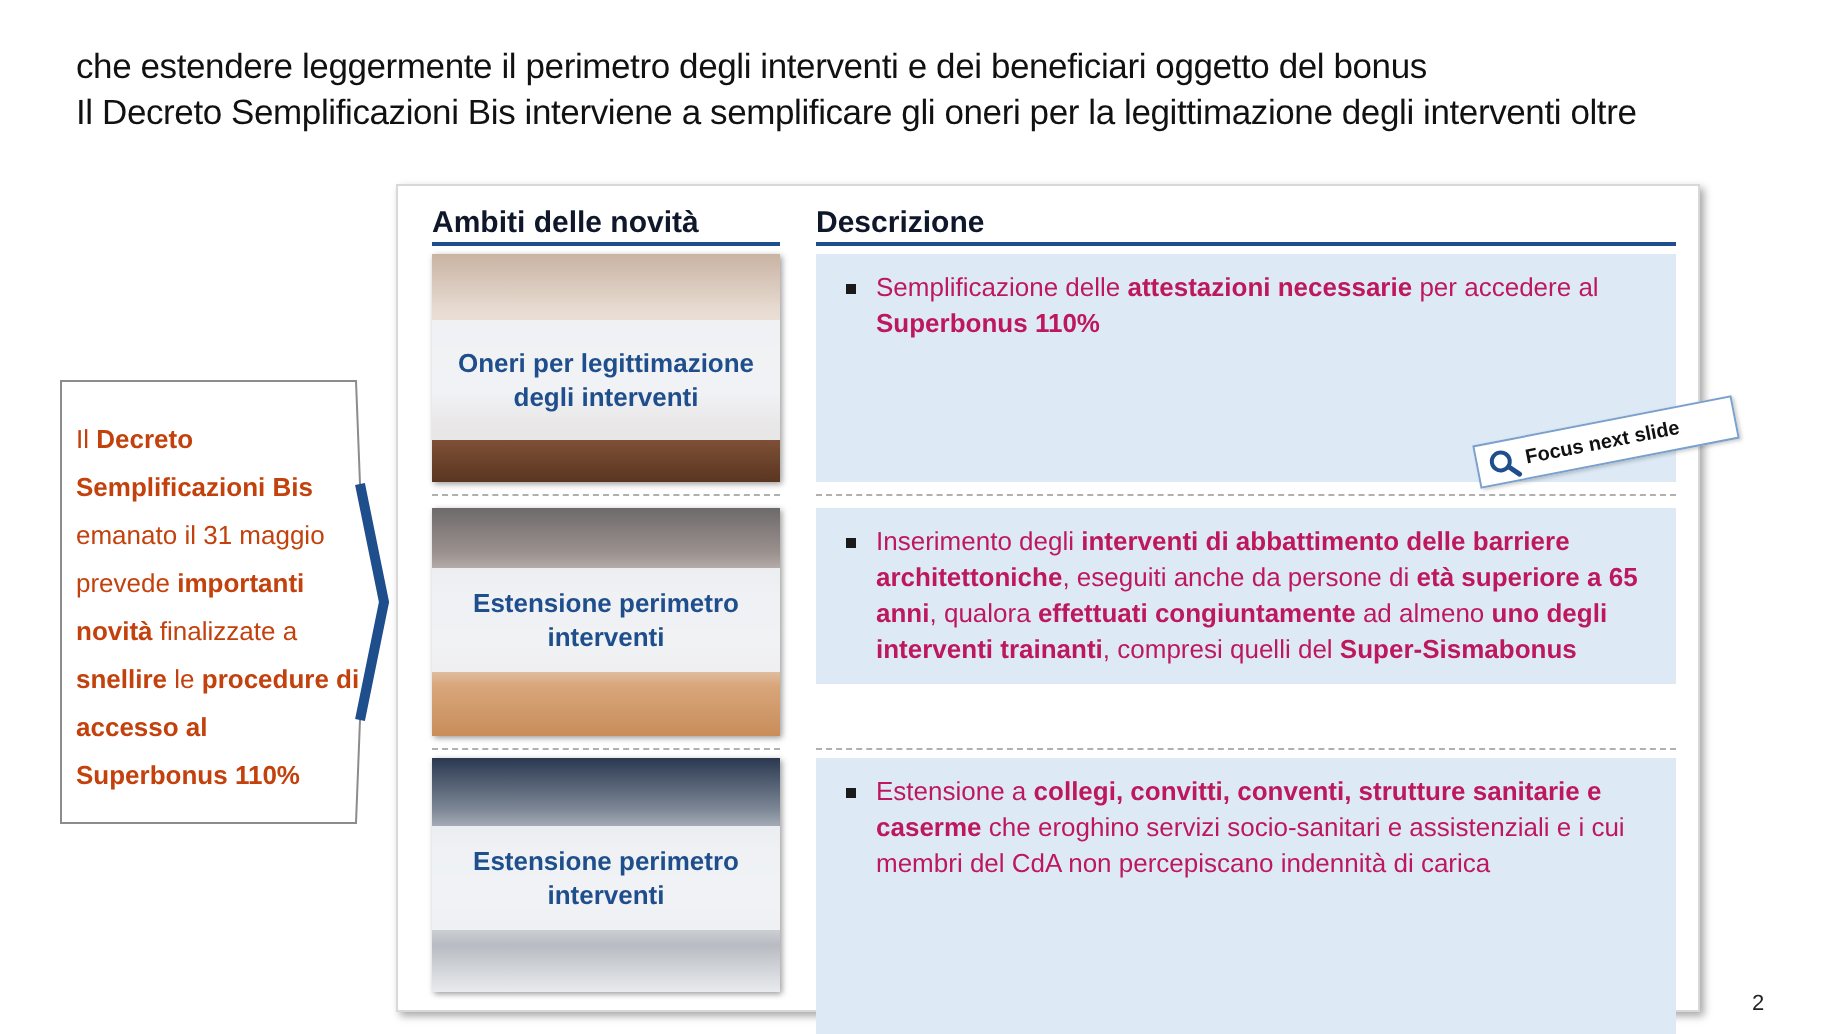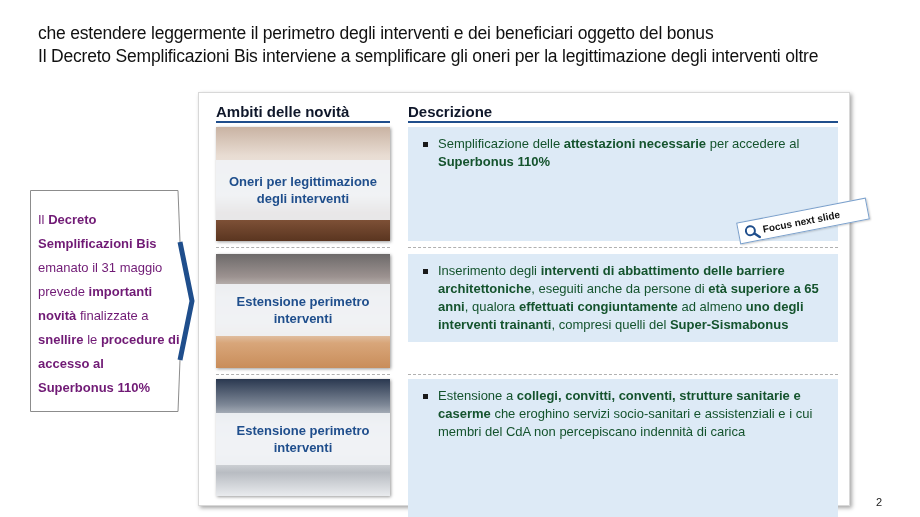--- a/index.html
+++ b/index.html
@@ -46,21 +46,21 @@
   .card3 { top: 286px; height: 117px; }
   .card3 .photo { background: linear-gradient(180deg, #2a3850 0%, #7d8796 22%, #dfe2e6 40%, #eef0f2 62%, #b8bcc2 80%, #e9ebee 100%); }
   .card3 .band { top: 34px; height: 52px; }
 
   .dash {
     position: absolute; height: 0; border-top: 1.5px dashed #b0b0b0;
   }
 
   .desc-box {
     position: absolute; left: 209px; width: 430px; background: #ddeaf6;
-    padding: 8px 12px 8px 14px; font-size: 13px; line-height: 18px; color: #14532d;
+    padding: 8px 12px 8px 14px; font-size: 13px; line-height: 18px; color: #be185d;
   }
   .desc-box ul { list-style: none; }
   .desc-box li { position: relative; padding-left: 16px; margin-bottom: 8px; }
   .desc-box li::before {
     content: ""; position: absolute; left: 1px; top: 7px; width: 5px; height: 5px; background: #1a1a1a;
   }
   .desc-box b { font-weight: bold; }
   .box1 { top: 34px; height: 114px; }
   .box2 { top: 161px; height: 88px; }
   .box3 { top: 286px; height: 148px; }
@@ -71,21 +71,21 @@
     display: flex; align-items: center; padding-left: 24px;
     font-size: 10px; font-weight: bold; color: #111;
     box-shadow: 1px 1px 2px rgba(0,0,0,0.2);
   }
   .focus-tag .mag { position: absolute; left: 5px; top: 3px; width: 16px; height: 16px; }
 
   .left-callout { position: absolute; left: 30px; top: 190px; width: 165px; height: 222px; }
   .left-callout svg { position: absolute; inset: 0; }
   .left-callout .txt {
     position: absolute; left: 8px; top: 18px; width: 145px;
-    font-size: 13px; line-height: 24px; color: #701a75;
+    font-size: 13px; line-height: 24px; color: #c2410c;
   }
 
   .page-num { position: absolute; left: 876px; top: 496px; font-size: 11px; color: #222; }
 </style>
 </head>
 <body>
 
 <div class="slide-title">
   <div>che estendere leggermente il perimetro degli interventi e dei beneficiari oggetto del bonus</div>
   <div>Il Decreto Semplificazioni Bis interviene a semplificare gli oneri per la legittimazione degli interventi oltre</div>

